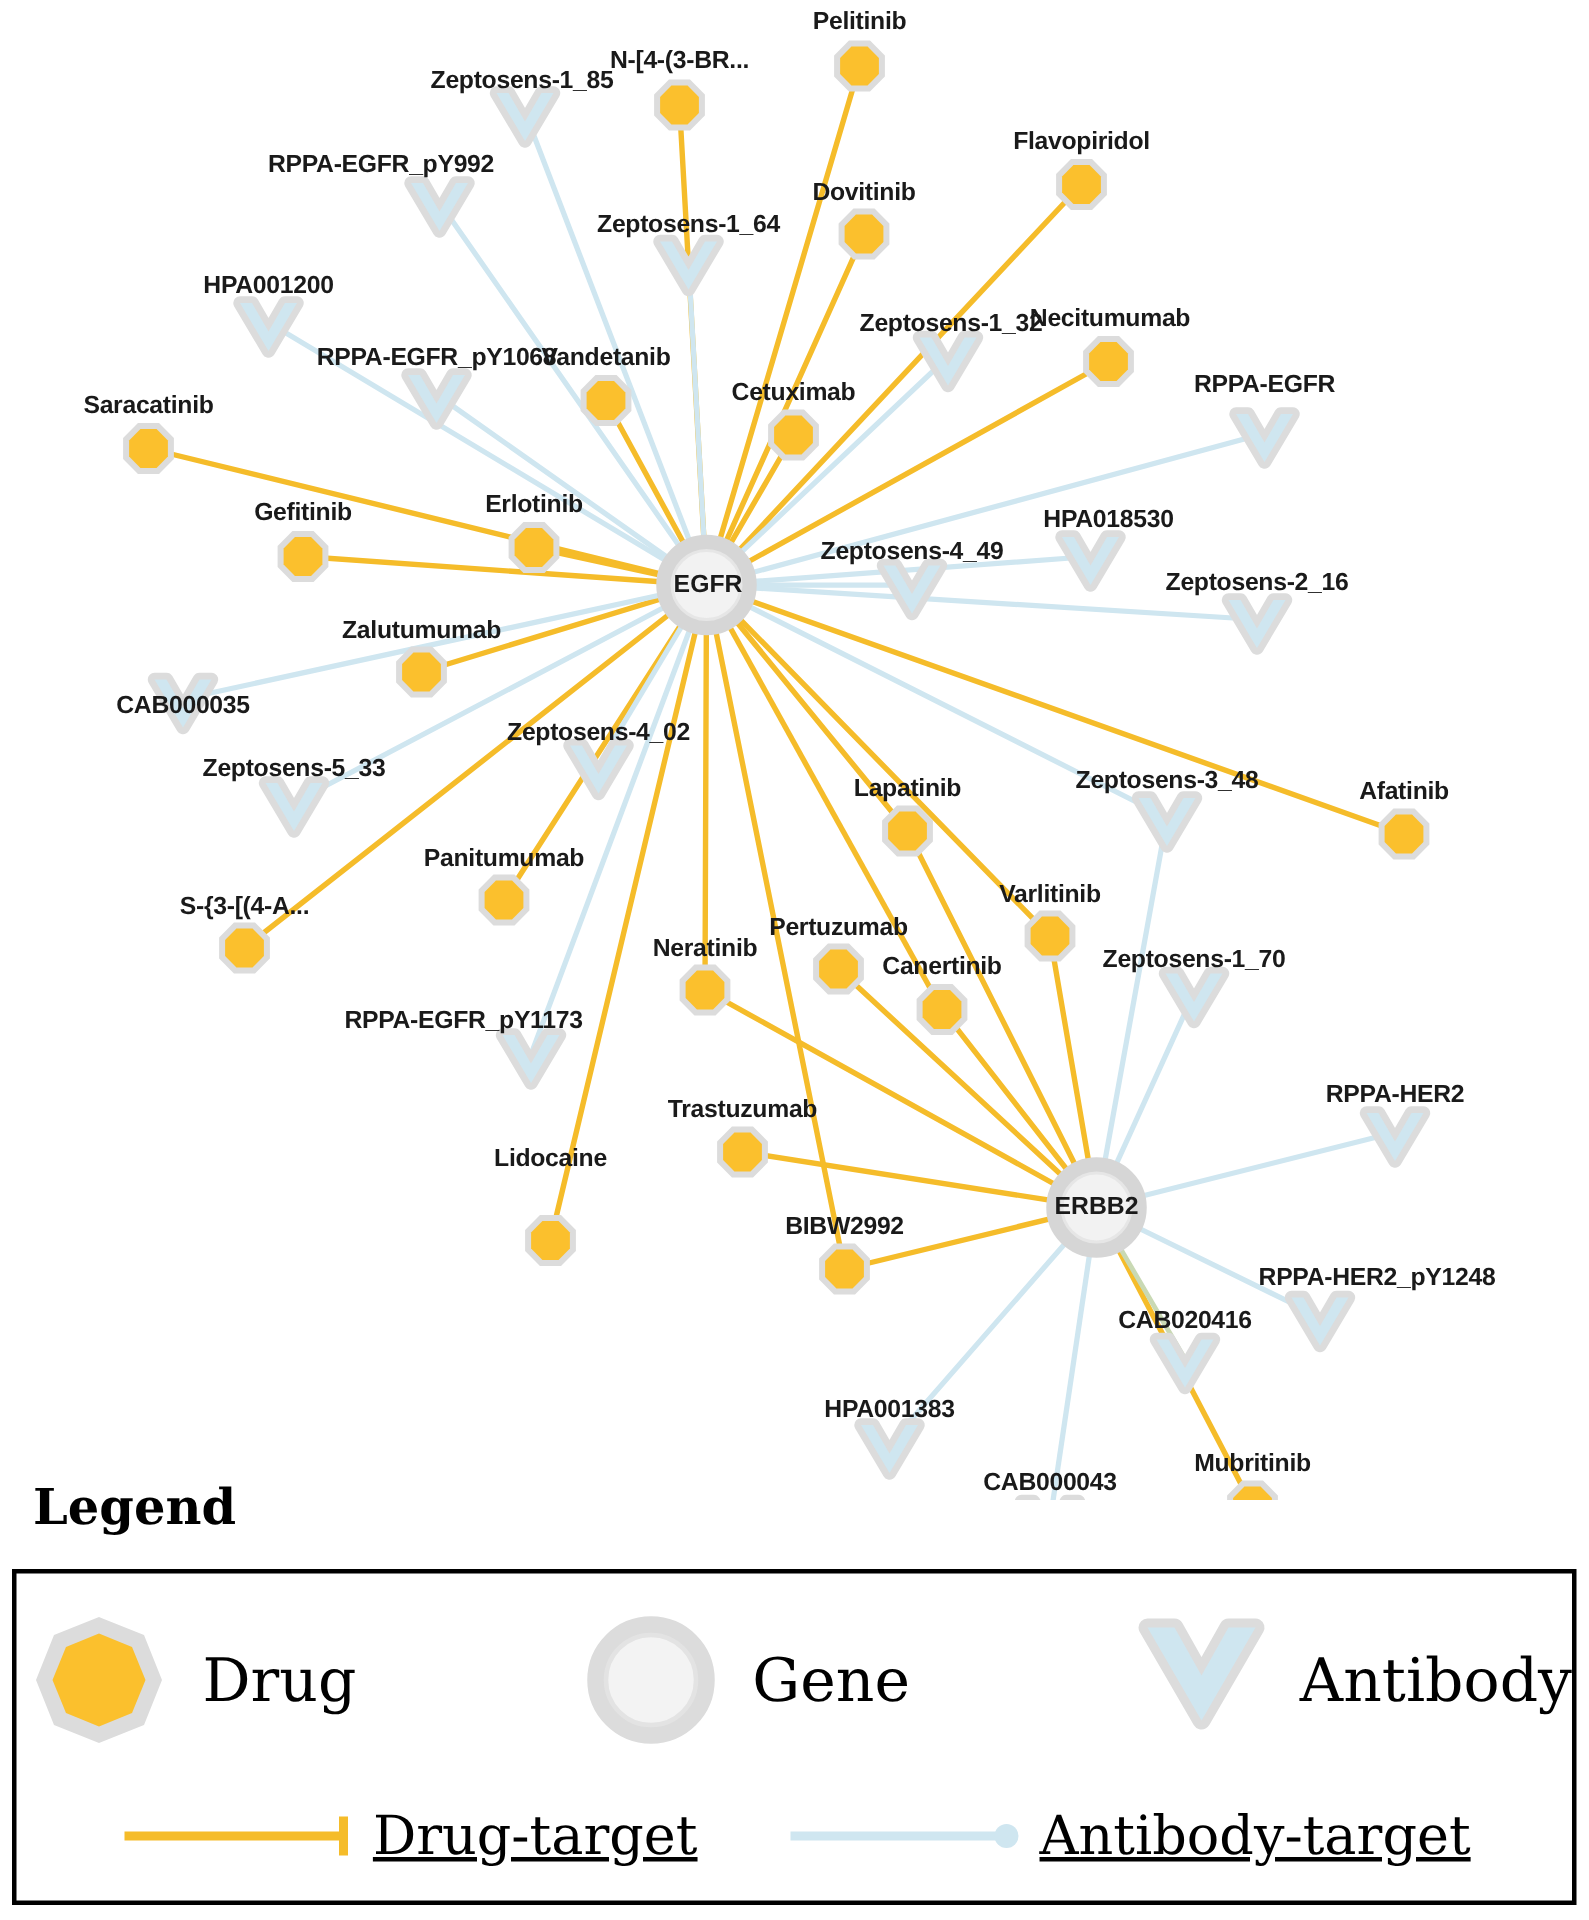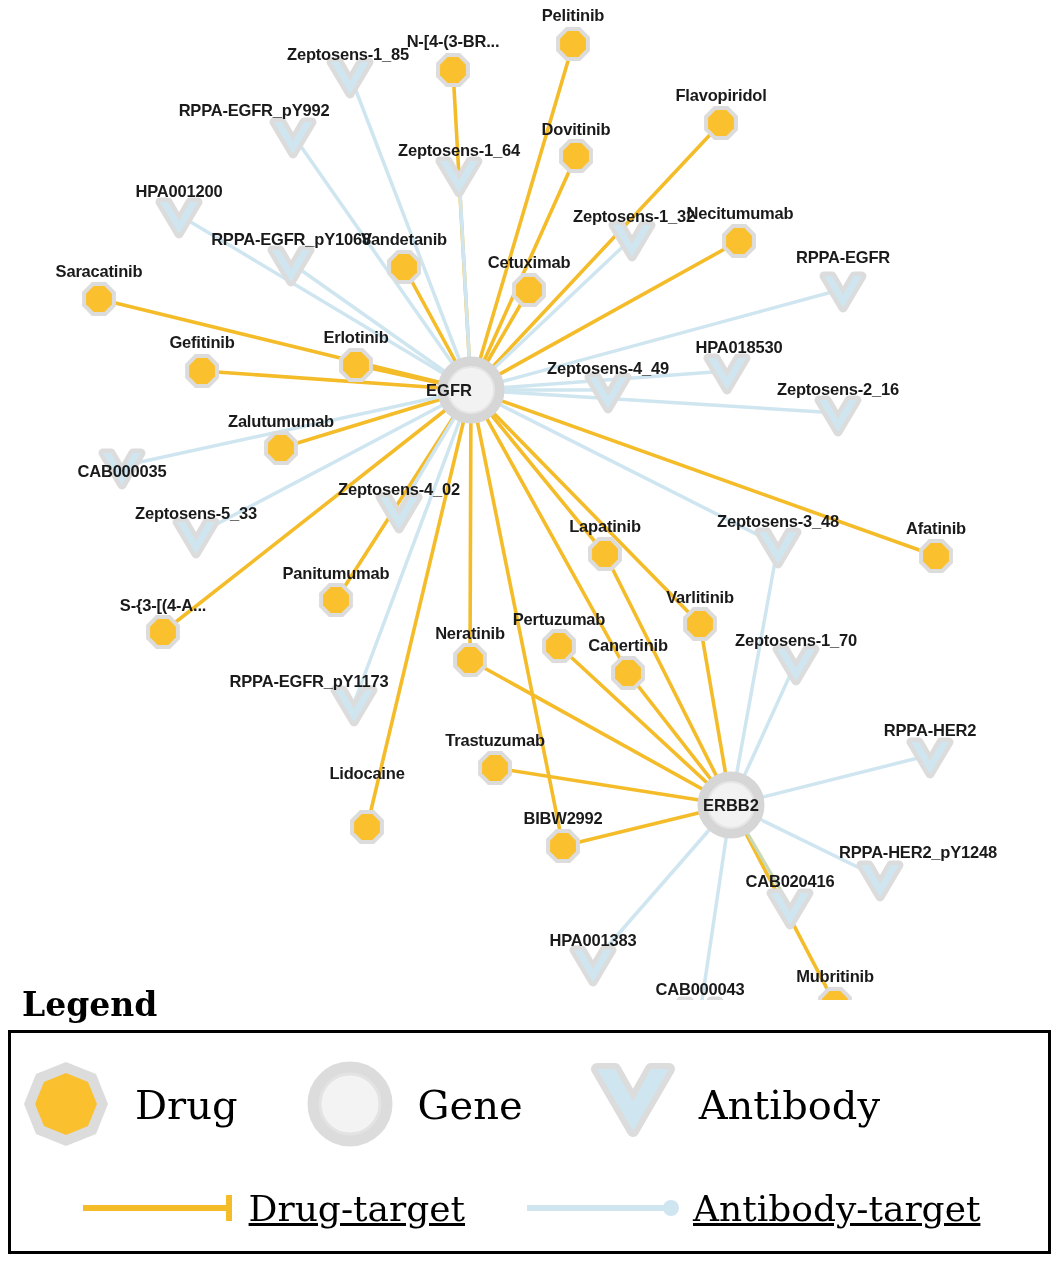--- a/index.html
+++ b/index.html
@@ -48,38 +48,38 @@
     position: absolute;
     left: 0;
     top: 985px;
     width: 1059px;
   }
   #legend-title {
     font-family: "DejaVu Serif", serif;
     font-size: 33px;
     font-weight: bold;
     color: #000;
-    margin: 0 0 6px 22px;
+    margin: 0 0 22px 22px;
   }
   #legend-box {
     margin: 0 8px;
     border: 3px solid #000;
     height: 218px;
     position: relative;
     background: #fff;
   }
   .legend-row1 {
     position: absolute;
     top: 22px;
     left: 0;
     width: 100%;
     height: 100px;
     display: flex;
     align-items: center;
-    justify-content: flex-start;
+    justify-content: space-between;
   }
   .legend-item {
     display: flex;
     align-items: center;
   }
   .legend-item .txt {
     font-family: "DejaVu Serif", serif;
     font-size: 40px;
     color: #000;
     margin-left: 14px;
@@ -385,21 +385,21 @@
       <div class="node-label" style="left: 399px; top: 489px;">Zeptosens-4_02</div>
       <div class="node-label" style="left: 196px; top: 513px;">Zeptosens-5_33</div>
       <div class="node-label" style="left: 778px; top: 521px;">Zeptosens-3_48</div>
       <div class="node-label" style="left: 796px; top: 640px;">Zeptosens-1_70</div>
       <div class="node-label" style="left: 309px; top: 681px;">RPPA-EGFR_pY1173</div>
       <div class="node-label" style="left: 930px; top: 730px;">RPPA-HER2</div>
       <div class="node-label" style="left: 918px; top: 852px;">RPPA-HER2_pY1248</div>
       <div class="node-label" style="left: 790px; top: 881px;">CAB020416</div>
       <div class="node-label" style="left: 593px; top: 940px;">HPA001383</div>
       <div class="node-label" style="left: 700px; top: 989px;">CAB000043</div>
-      <div class="gene-label" style="left: 449px; top: 390px;">EGFR</div>
+      <div class="gene-label" style="left: 472px; top: 390px;">EGFR</div>
       <div class="gene-label" style="left: 731px; top: 805px;">ERBB2</div>
     </div>
 </div>
 
 <div id="legend-wrap">
   <div id="legend-title">Legend</div>
   <div id="legend-box">
     <div class="legend-row1">
       <div class="legend-item">
         <svg width="110" height="100">

